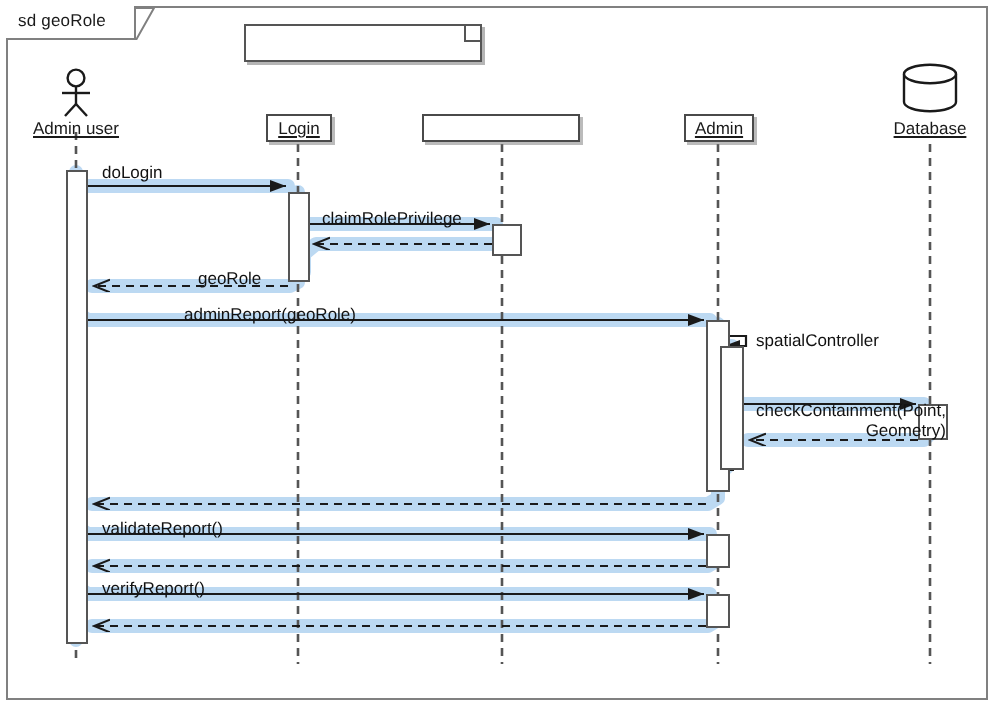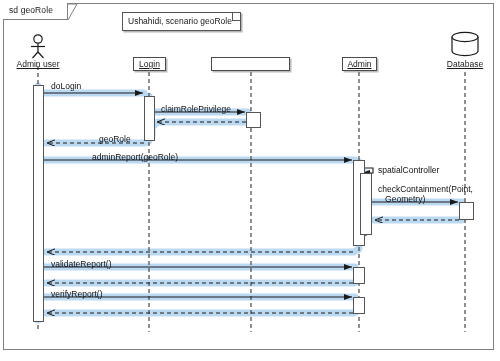--- a/index.html
+++ b/index.html
@@ -137,21 +137,20 @@
   <div class="frame-border"></div>
   <div class="frame-tab"></div>
   <svg class="frame-tab-notch" width="12" height="18">
     <polyline points="0,0 0,1 9,1 0,17" fill="#ffffff" stroke="#808080" stroke-width="1"></polyline>
   </svg>
   <div class="frame-tab-label">sd geoRole</div>
 
   <div class="note">
     <div class="note-fold"></div>
   </div>
-  <div class="note-label">Ushahidi, scenario geoRole</div>
 
   <svg class="layer" width="500" height="361">
     <defs>
       <marker id="arrowFilled" markerWidth="9" markerHeight="9" refX="8" refY="3" orient="auto" markerUnits="userSpaceOnUse">
         <path d="M0,0 L8,3 L0,6 z" fill="#1a1a1a"></path>
       </marker>
       <marker id="arrowOpenR" markerWidth="9" markerHeight="9" refX="8" refY="3.2" orient="auto" markerUnits="userSpaceOnUse">
         <path d="M0,0 L8,3.2 L0,6.4" fill="none" stroke="#1a1a1a" stroke-width="1"></path>
       </marker>
       <marker id="arrowOpenL" markerWidth="9" markerHeight="9" refX="8" refY="3.2" orient="auto" markerUnits="userSpaceOnUse">
@@ -264,18 +263,18 @@
   <div class="activation" style="left:360px; top:173px; width:12px; height:62px;"></div>
   <div class="activation" style="left:459px; top:202px; width:15px; height:18px;"></div>
   <div class="activation" style="left:353px; top:267px; width:12px; height:17px;"></div>
   <div class="activation" style="left:353px; top:297px; width:12px; height:17px;"></div>
 
   <div class="msg-label" style="left:51px; top:81px;">doLogin</div>
   <div class="msg-label" style="left:161px; top:104px;">claimRolePrivilege</div>
   <div class="msg-label" style="left:99px; top:134px;">geoRole</div>
   <div class="msg-label" style="left:51px; top:152px;margin-left:41px;">adminReport(geoRole)</div>
   <div class="msg-label" style="left:378px; top:165px;">spatialController</div>
-  <div class="msg-label" style="left:378px; top:184px;">checkContainment(Point,
+  <div class="msg-label" style="left:378px; top:200px;text-align:right;">checkContainment(Point,
    Geometry)</div>
   <div class="msg-label" style="left:51px; top:259px;">validateReport()</div>
   <div class="msg-label" style="left:51px; top:289px;">verifyReport()</div>
 
 </div>
 
 </body></html>

